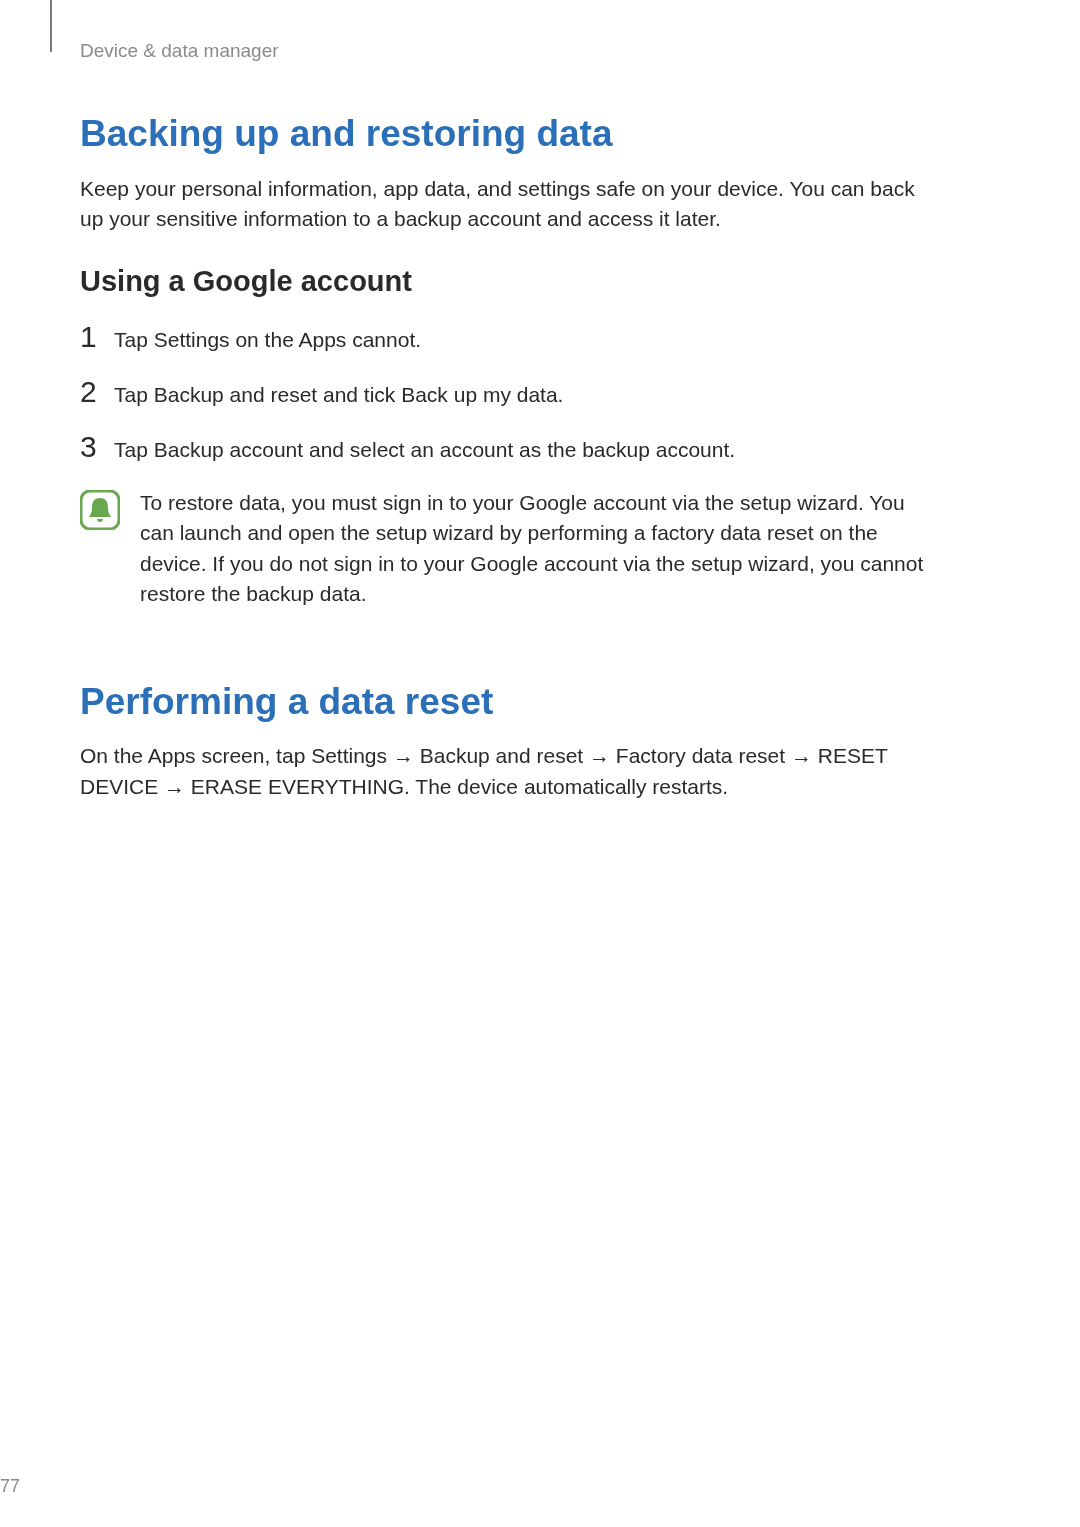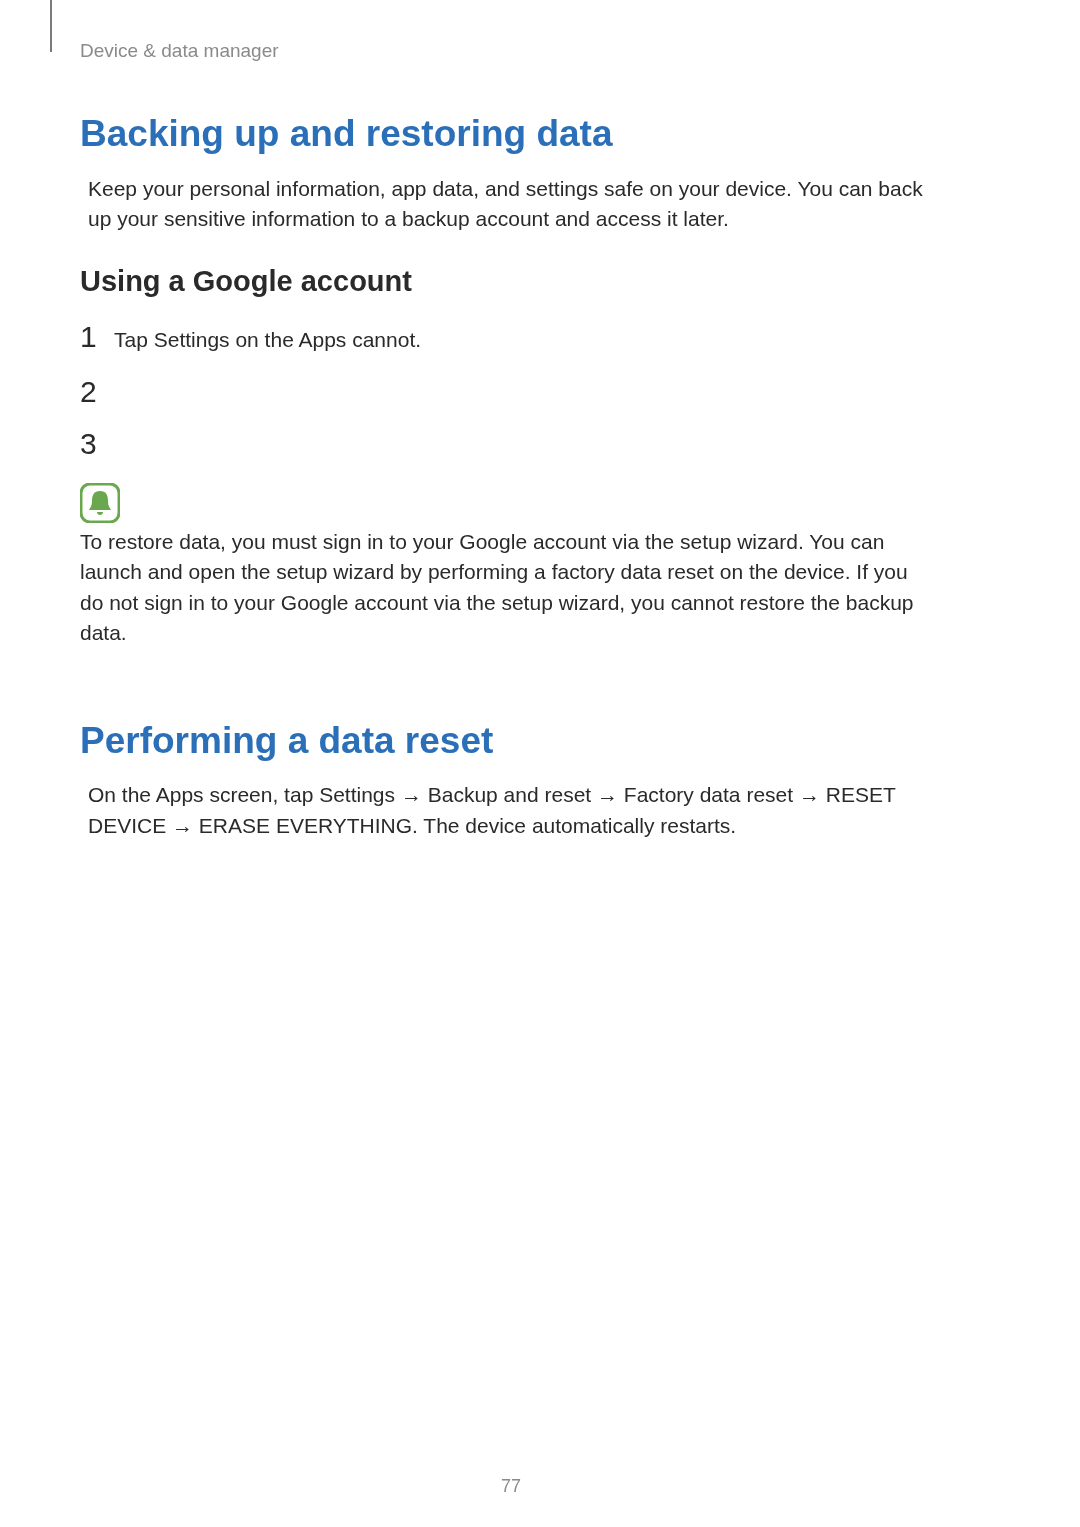--- a/index.html
+++ b/index.html
@@ -34,21 +34,21 @@
     color: #2a6fb8;
     font-size: 37px;
     font-weight: 700;
     margin: 0 0 18px 0;
     line-height: 1.18;
   }
   .body-text {
     font-size: 21px;
     line-height: 1.45;
     color: #2a2a2a;
-    margin: 0 0 30px 8px;
+    margin: 0 0 30px 0;
   }
   .h3 {
     font-size: 29px;
     font-weight: 700;
     color: #2a2a2a;
     margin: 0 0 24px 0;
   }
   .numlist {
     list-style: none;
     padding: 0;
@@ -70,39 +70,37 @@
   .numlist .li-text {
     font-size: 21px;
     line-height: 1.45;
     padding-top: 2px;
   }
   .bold { font-weight: 400; }
   .note-row {
     display: flex;
     align-items: flex-start;
     margin-bottom: 70px;
-    flex-direction: column;
   }
   .note-icon {
     flex-shrink: 0;
     margin-right: 20px;
     margin-top: 2px;
   }
   .note-text {
     font-size: 21px;
     line-height: 1.45;
   }
   .link { color: #2a6fb8; }
   .arrow { font-weight: 700; }
   .pagenum {
     position: absolute;
     bottom: 30px;
-    left: 16px;
+    left: 0;
     right: 0;
-    text-align: center;
     font-size: 18px;
     color: #8a8a8a;
   }
 </style>
 </head>
 <body>
 
 <div class="page">
   <div class="left-rule"></div>
 
@@ -116,23 +114,29 @@
 
   <ol class="numlist">
     <li>
       <span class="num">1</span>
       <span class="li-text">
         <span>Tap </span><span class="bold">Settings</span><span> on the Apps cannot.</span>
       </span>
     </li>
     <li>
       <span class="num">2</span>
+      <span class="li-text">
+        <span>Tap </span><span class="bold">Backup and reset</span><span> and tick </span><span class="bold">Back up my data</span><span>.</span>
+      </span>
     </li>
     <li>
       <span class="num">3</span>
+      <span class="li-text">
+        <span>Tap </span><span class="bold">Backup account</span><span> and select an account as the backup account.</span>
+      </span>
     </li>
   </ol>
 
   <div class="note-row">
     <span class="note-icon">
       <svg width="40" height="40" viewBox="0 0 40 40">
         <rect x="1" y="1" width="38" height="38" rx="9" ry="9" fill="none" stroke="#6aa84f" stroke-width="3"></rect>
         <path d="M20 8 C14 8 12 12 12 18 C12 23 10 25 9 27 L31 27 C30 25 28 23 28 18 C28 12 26 8 20 8 Z" fill="#6aa84f"></path>
         <path d="M17 29 C17 31 18.5 32 20 32 C21.5 32 23 31 23 29 Z" fill="#6aa84f"></path>
       </svg>

